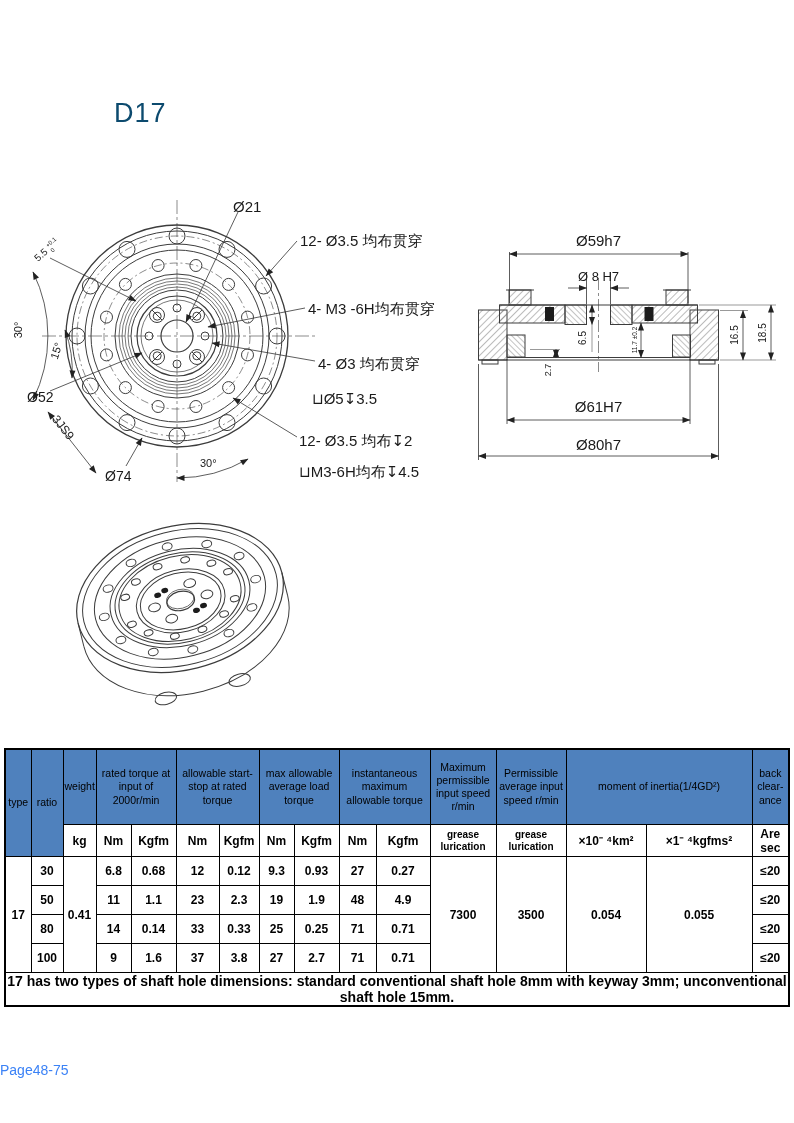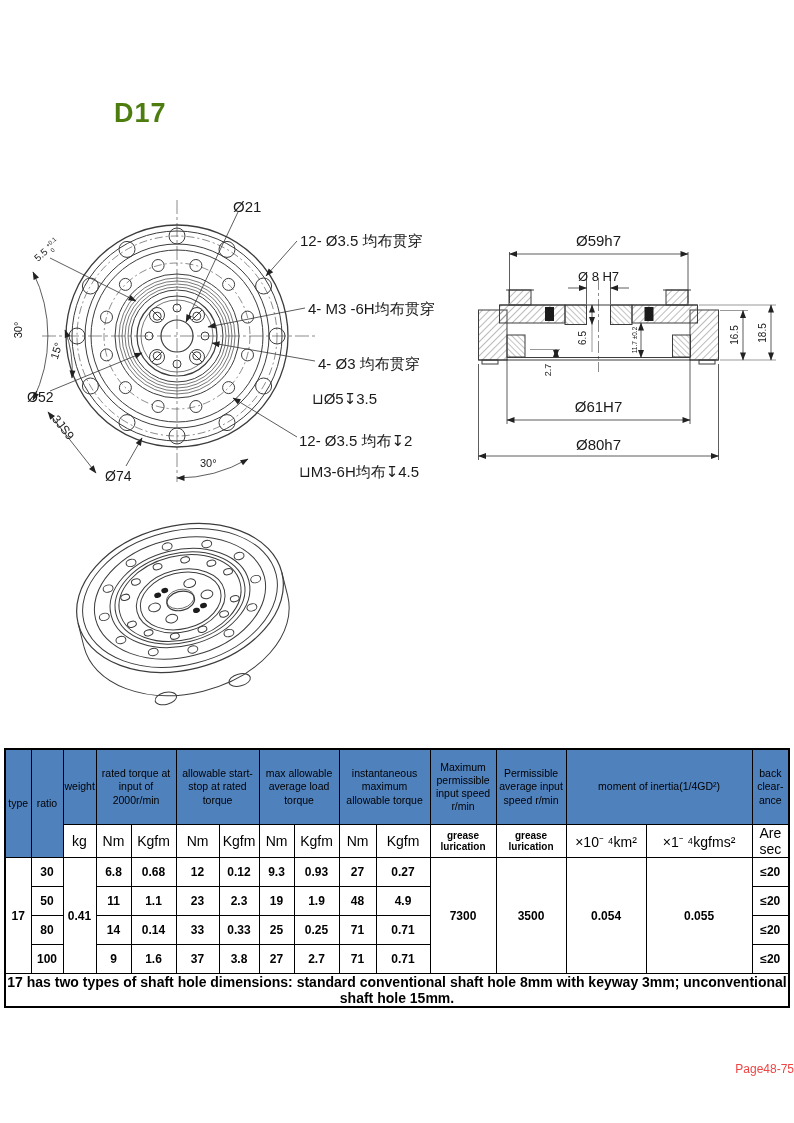--- a/index.html
+++ b/index.html
@@ -3,46 +3,46 @@
 <meta charset="utf-8">
 <style>
   html,body{margin:0;padding:0;background:#888;}
   .page{
     position:relative;width:794px;height:1123px;background:#ffffff;
     margin:0 auto;overflow:hidden;
     font-family:"Liberation Sans",sans-serif;color:#111;
   }
   .title{
     position:absolute;left:114px;top:98px;
-    font-size:27px;font-weight:bold;letter-spacing:1px;color:#4d7c0f;
+    font-size:27px;font-weight:normal;letter-spacing:1px;color:#0c4a6e;
   }
   svg.drawing{position:absolute;left:0;top:0;}
   svg text{font-family:"Liberation Sans",sans-serif;fill:#1a1a1a;}
 
   .spec-table{
     position:absolute;left:4px;top:748px;width:786px;
     border-collapse:collapse;table-layout:fixed;
     border:2px solid #000;
   }
   .spec-table td{
     border:1px solid #000;text-align:center;vertical-align:middle;
     padding:0 1px;font-size:11px;color:#000;overflow:hidden;
   }
   .spec-table td.hdr{
     background:#4f81bd;font-weight:normal;font-size:10.5px;line-height:1.25;
   }
   .spec-table tr.hdr-row1 td{height:74px;}
-  .spec-table tr.units-row td{height:31px;font-weight:normal;font-size:14px;}
+  .spec-table tr.units-row td{height:31px;font-weight:bold;font-size:12px;}
   .spec-table tr.units-row td.small-unit{font-weight:bold;font-size:10px;line-height:1.15;}
   .spec-table tr.data-row td{height:28px;font-weight:bold;font-size:12px;}
   .spec-table td.big-val{font-size:14.5px;font-weight:bold;}
   .spec-table tr.note-row td{height:30px;font-weight:bold;font-size:14px;text-align:center;}
   .footer{
-    position:absolute;left:0;top:1062px;width:794px;text-align:right;
-    font-size:12px;color:#ef4444;
+    position:absolute;left:0;top:1062px;width:794px;text-align:left;
+    font-size:14px;color:#3b82f6;
   }
 </style>
 </head>
 <body>
 
 <div class="page">
 
   <div class="title">D17</div>
 
   <svg class="drawing" width="794" height="740" viewBox="0 0 794 740">

